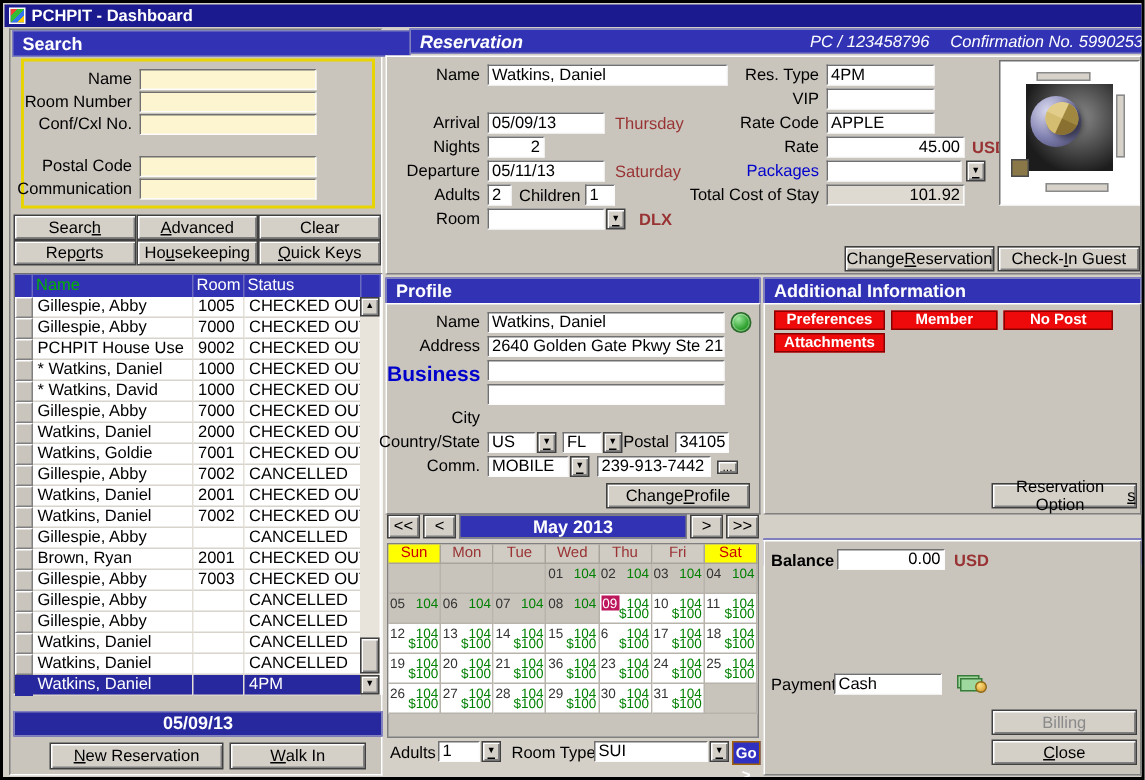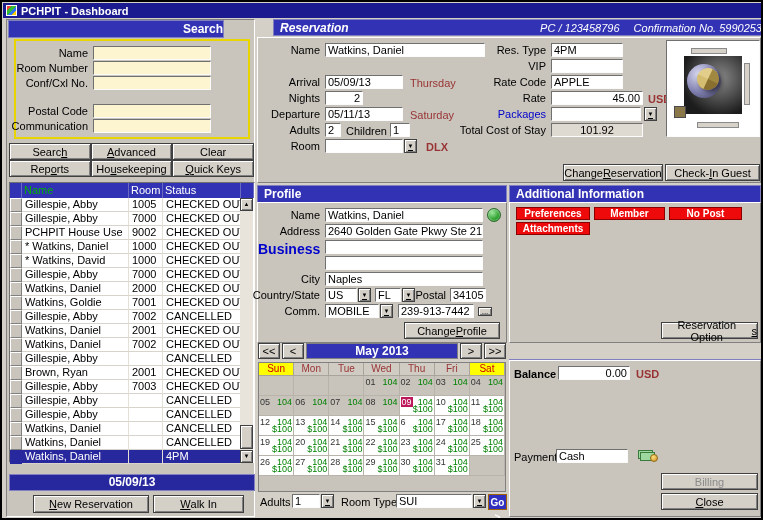--- a/index.html
+++ b/index.html
@@ -15,32 +15,32 @@
   .raised{background:#d4d0c8;border:1px solid #404040;
     box-shadow:inset 1px 1px 0 #fff,inset -1px -1px 0 #808080;}
   .btn{background:#d4d0c8;border:1px solid #404040;
     box-shadow:inset 1px 1px 0 #fff,inset -1px -1px 0 #808080;
     font-size:11px;text-align:center;cursor:default;display:flex;align-items:center;justify-content:center;}
   .btn.disabled{color:#8a8a8a;}
   .fld{border:1px solid;border-color:#707070 #fbfbfb #fbfbfb #707070;background:#fff;
     height:14px;line-height:12px;font-size:11px;padding:0 2px;white-space:nowrap;overflow:hidden;}
   .fld.cream{background:#fdf5d0;}
   .fld.right{text-align:right;}
-  .fld.ro{background:#dedad2;text-align:center;}
+  .fld.ro{background:#dedad2;}
   .lbl{position:absolute;text-align:right;white-space:nowrap;}
   .lbl.blue{color:#0000cc;}
   .maroon{color:#993333;}
   .dd{position:absolute;width:13px;height:14px;background:#d4d0c8;border:1px solid #404040;
     box-shadow:inset 1px 1px 0 #fff,inset -1px -1px 0 #808080;
     font-size:6px;text-align:center;line-height:12px;cursor:default;}
   .dd span{border-bottom:1px solid #000;display:inline-block;line-height:8px;}
   
   .left-panel{position:absolute;left:4px;top:17px;width:249px;height:498px;
     border:1px solid;border-color:#808080 #fff #fff #808080;background:#c9c5bd;}
-  .left-panel .hdr{position:absolute;left:1px;top:0;width:216px;text-align:right;}
+  .left-panel .hdr{position:absolute;left:1px;top:0;width:266px;}
   .search-box{position:absolute;left:7px;top:19px;width:236px;height:100px;
     border:2px solid #e8d400;background:#c9c5bd;}
   .btn-grid{position:absolute;left:2px;top:123px;width:245px;display:grid;
     grid-template-columns:1fr 1fr 1fr;grid-auto-rows:17px;}
   
   .rtable{position:absolute;left:2px;top:162px;width:246px;height:281px;background:#fff;
     border:1px solid;border-color:#707070 #fbfbfb #fbfbfb #707070;}
   .thead{display:grid;grid-template-columns:12px 1fr 34px 78px 13px;height:15px;
     background:#3232b4;color:#fff;}
   .thead span{padding:1px 2px;border-right:1px solid #6a6ac0;overflow:hidden;white-space:nowrap;}
@@ -359,21 +359,20 @@
     <div class="pro-body abs" style="left:0;top:183px;width:250px;height:141px">
       <span class="lbl" style="left:0;top:6px;width:62px">Name</span>
       <div class="fld abs" style="left:67px;top:5px;width:158px">Watkins, Daniel</div>
       <div class="globe-icon" style="left:229px;top:5px"></div>
       <span class="lbl" style="left:0;top:22px;width:62px">Address</span>
       <div class="fld abs" style="left:67px;top:21px;width:158px">2640 Golden Gate Pkwy Ste 211</div>
       <span class="lbl blue" style="left:0;top:38px;width:62px;font-weight:bold;font-size:14px">Business</span>
       <div class="fld abs" style="left:67px;top:37px;width:158px"></div>
       <div class="fld abs" style="left:67px;top:53px;width:158px"></div>
       <span class="lbl" style="left:0;top:70px;width:62px">City</span>
-      <div class="fld abs" style="left:67px;top:69px;width:158px">Naples</div>
       <span class="lbl" style="left:-6px;top:86px;width:68px">Country/State</span>
       <div class="fld abs" style="left:67px;top:85px;width:32px">US</div>
       <div class="dd" style="left:100px;top:85px"><span>▼</span></div>
       <div class="fld abs" style="left:117px;top:85px;width:26px">FL</div>
       <div class="dd" style="left:144px;top:85px"><span>▼</span></div>
       <span class="lbl" style="left:128px;top:86px;width:60px">Postal</span>
       <div class="fld abs" style="left:192px;top:85px;width:36px">34105</div>
       <span class="lbl" style="left:0;top:102px;width:62px">Comm.</span>
       <div class="fld abs" style="left:67px;top:101px;width:54px">MOBILE</div>
       <div class="dd" style="left:122px;top:101px"><span>▼</span></div>
@@ -557,21 +556,21 @@
               <span class="cp">$100</span>
             </div>
           
             <div class="cal-cell">
               <span class="cd">21</span>
               <span class="cr">104</span>
               <span class="cp">$100</span>
             </div>
           
             <div class="cal-cell">
-              <span class="cd">22</span>
+              <span class="cd">36</span>
               <span class="cr">104</span>
               <span class="cp">$100</span>
             </div>
           
             <div class="cal-cell">
               <span class="cd">23</span>
               <span class="cr">104</span>
               <span class="cp">$100</span>
             </div>
           

